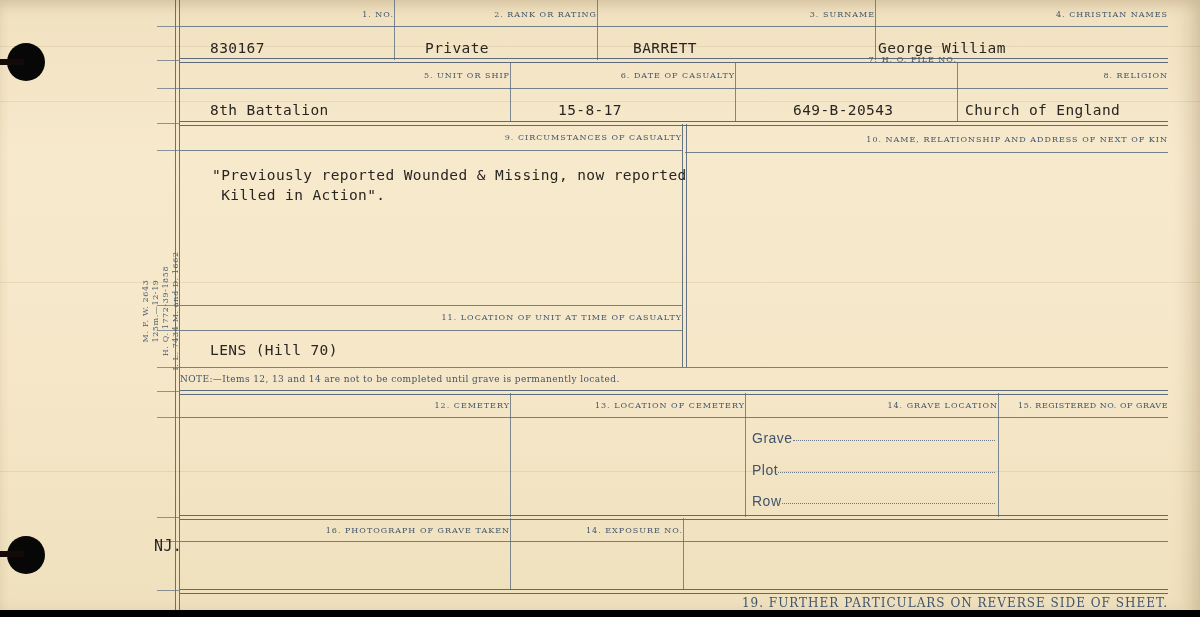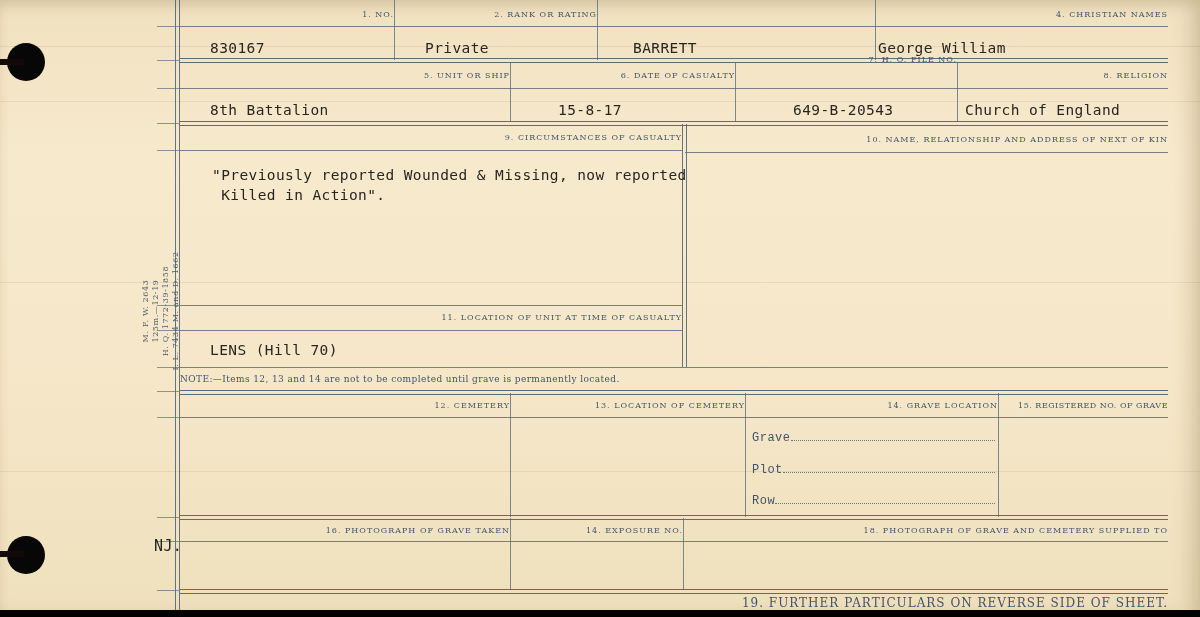--- a/index.html
+++ b/index.html
@@ -21,21 +21,21 @@
     color:#40556b; line-height:11px;
   }
   .note{position:absolute;text-align:left;font-size:9px;letter-spacing:.4px;color:#40556b;white-space:nowrap;}
   
   .typed{
     position:absolute; font-family:"DejaVu Sans Mono","Liberation Mono",monospace;
     font-size:14.5px; color:#282623; letter-spacing:.4px; white-space:pre; line-height:20px;
   }
   
   .dotrow{position:absolute;display:flex;align-items:flex-end;width:243px;height:12px;}
-  .dotrow .dlab{font-size:12px;color:#40556b;letter-spacing:.5px;font-family:Liberation Mono, monospace;line-height:10px;}
+  .dotrow .dlab{font-size:14px;color:#40556b;letter-spacing:.5px;font-family:Liberation Sans, sans-serif;line-height:10px;}
   .dotrow .leader{flex:1;border-bottom:1px dotted #5d6e81;height:1px;margin-bottom:2px;opacity:.9;}
   
   .tick{position:absolute;height:1px;width:22px;left:157px;background:#5d6e81;opacity:.7;}
   .punch{position:absolute;width:38px;height:38px;border-radius:50%;background:#070707;}
   .slot{position:absolute;height:6px;background:#140a08;}
   .stamp{
     position:absolute; left:96px; top:246px; width:130px; height:130px;
     transform:rotate(-90deg); transform-origin:center;
     display:flex; flex-direction:column; justify-content:center; align-items:center;
     font-size:8px; line-height:10px; color:#4a5d72; letter-spacing:.6px; white-space:nowrap;
@@ -87,20 +87,21 @@
 
   <div class="typed" style="left:154px;top:536px;font-size:15px">NJ.</div>
 
   <div class="vl" style="left:394px;top:0;height:60px"></div>
   <div class="vl" style="left:597px;top:0;height:60px"></div>
   <div class="vl" style="left:875px;top:0;height:60px"></div>
   <div class="hl" style="left:180px;top:26px;width:988px"></div>
 
   <div class="lbl" style="left:180px;top:9px;width:214px">1.  NO.</div>
   <div class="lbl" style="left:394px;top:9px;width:203px">2.  RANK  OR  RATING</div>
+  <div class="lbl" style="left:597px;top:9px;width:278px">3.  SURNAME</div>
   <div class="lbl" style="left:875px;top:9px;width:293px">4.  CHRISTIAN  NAMES</div>
 
   <div class="typed" style="left:210px;top:38px">830167</div>
   <div class="typed" style="left:425px;top:38px">Private</div>
   <div class="typed" style="left:633px;top:38px">BARRETT</div>
   <div class="typed" style="left:878px;top:38px">George William</div>
 
   <div class="hl2" style="left:180px;top:58px;width:988px"></div>
 
   <div class="vl" style="left:510px;top:62px;height:60px"></div>
@@ -163,21 +164,20 @@
     <span class="leader"></span>
   </div>
 
   <div class="hl2" style="left:180px;top:515px;width:988px"></div>
 
   <div class="vl" style="left:510px;top:518px;height:72px"></div>
   <div class="vl" style="left:683px;top:518px;height:72px"></div>
 
   <div class="lbl" style="left:180px;top:525px;width:330px">16.  PHOTOGRAPH  OF  GRAVE  TAKEN</div>
   <div class="lbl" style="left:510px;top:525px;width:173px">14.  EXPOSURE  NO.</div>
-  <div class="lbl" style="left:683px;top:525px;width:485px">18.  PHOTOGRAPH  OF  GRAVE  AND  CEMETERY  SUPPLIED  TO</div>
   <div class="hl" style="left:180px;top:541px;width:988px"></div>
 
   <div class="hl2" style="left:180px;top:589px;width:988px"></div>
 
   <div class="lbl" style="left:180px;top:598px;width:988px;font-size:12px">19.  FURTHER  PARTICULARS  ON  REVERSE  SIDE  OF  SHEET.</div>
 
   <div class="blackbar"></div>
 </div>
 
 </body></html>

